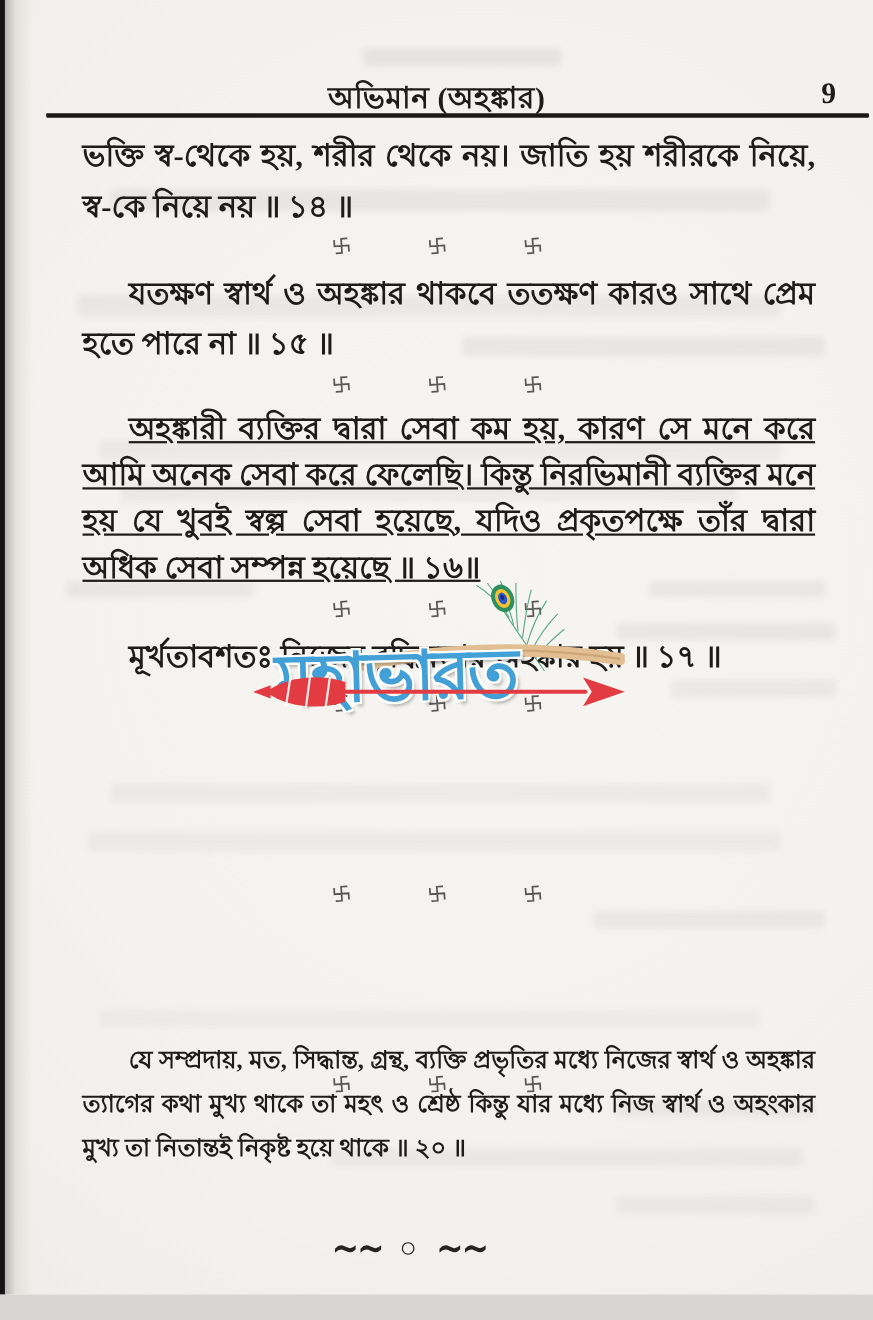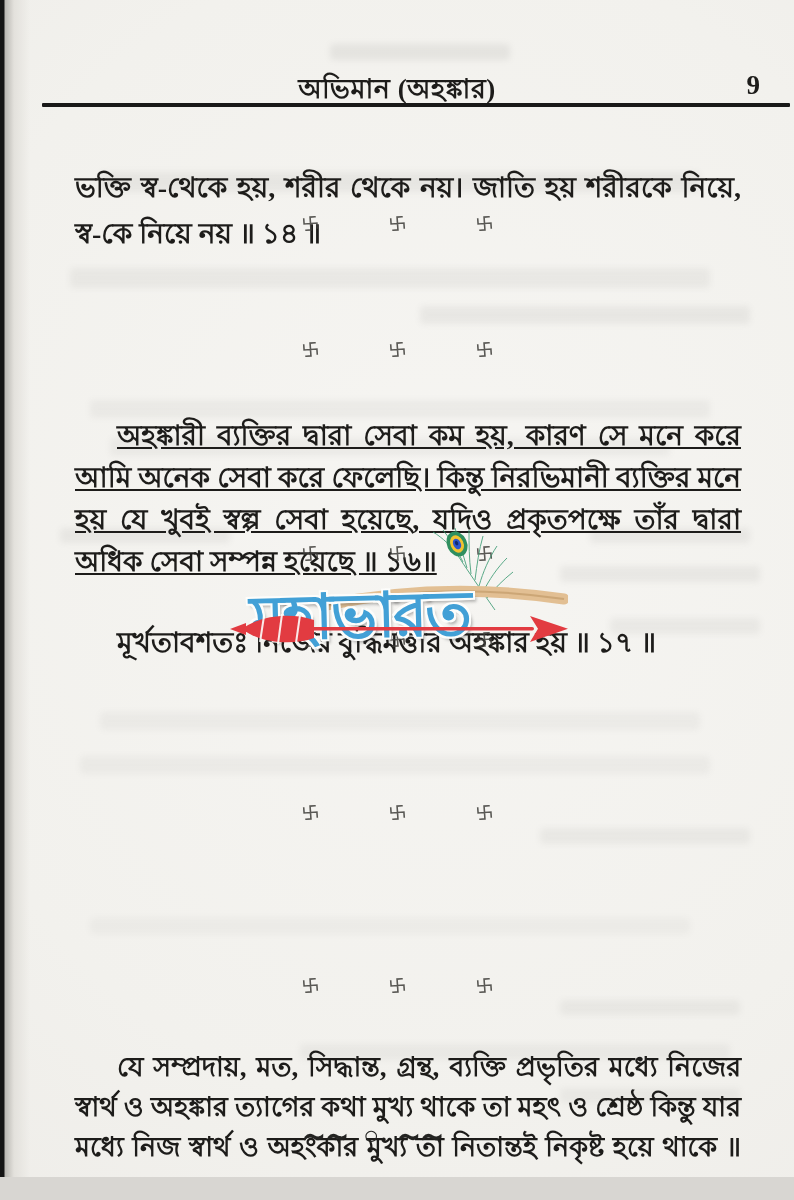--- a/index.html
+++ b/index.html
@@ -30,30 +30,30 @@
     font-size:27px; font-weight:bold;
   }
   .header-rule {
     position:absolute; top:103px; left:42px; width:748px; height:4px;
     background:#191918; border-radius:1px;
   }
 
   .para {
     position:absolute; left:75px; width:666px;
     font-size:28px; font-weight:bold; line-height:46px;
-    text-align:justify; color:#1d1c1a;margin-top:45px;
+    text-align:justify; color:#1d1c1a;
   }
   .para.indent { text-indent:42px; }
   .p14 { top:120px; }
   .p15 { top:245px; }
   .p16 { top:370px; line-height:42px;text-decoration:underline; }
   .p17 { top:575px; }
   .p18 { top:668px; line-height:43px; }
   .p19 { top:840px; line-height:43px; }
-  .p20 { top:1002px; line-height:40px; font-size:27px; }
+  .p20 { top:944px; line-height:40px; font-size:22px; }
 
   .divider-row {
     position:absolute; left:0; right:0; height:26px;
     display:flex; justify-content:center; align-items:center; gap:70px;
     z-index:1;
   }
   .d1 { top:210px; } .d2 { top:336px; } .d3 { top:540px; }
   .d4 { top:626px; } .d5 { top:799px; } .d6 { top:972px; }
   .swastika { display:inline-block; width:17px; height:17px; transform:rotate(-4deg); opacity:.85; }
   .swastika svg { display:block; }
@@ -122,20 +122,21 @@
           <path d="M9 9 V2.2 H14.2 M9 9 H15.8 V14.2 M9 9 V15.8 H3.8 M9 9 H2.2 V3.8" fill="none" stroke="#3f3e3a" stroke-width="1.7" stroke-linecap="square"></path>
         </svg>
       </span>
       <span class="swastika">
         <svg viewBox="0 0 18 18" width="17" height="17">
           <path d="M9 9 V2.2 H14.2 M9 9 H15.8 V14.2 M9 9 V15.8 H3.8 M9 9 H2.2 V3.8" fill="none" stroke="#3f3e3a" stroke-width="1.7" stroke-linecap="square"></path>
         </svg>
       </span>
     </div>
 
+  <p class="para indent p15">যতক্ষণ স্বার্থ ও অহঙ্কার থাকবে ততক্ষণ কারও সাথে প্রেম হতে পারে না ॥ ১৫ ॥</p>
   <div class="divider-row d2">
       <span class="swastika">
         <svg viewBox="0 0 18 18" width="17" height="17">
           <path d="M9 9 V2.2 H14.2 M9 9 H15.8 V14.2 M9 9 V15.8 H3.8 M9 9 H2.2 V3.8" fill="none" stroke="#3f3e3a" stroke-width="1.7" stroke-linecap="square"></path>
         </svg>
       </span>
       <span class="swastika">
         <svg viewBox="0 0 18 18" width="17" height="17">
           <path d="M9 9 V2.2 H14.2 M9 9 H15.8 V14.2 M9 9 V15.8 H3.8 M9 9 H2.2 V3.8" fill="none" stroke="#3f3e3a" stroke-width="1.7" stroke-linecap="square"></path>
         </svg>

